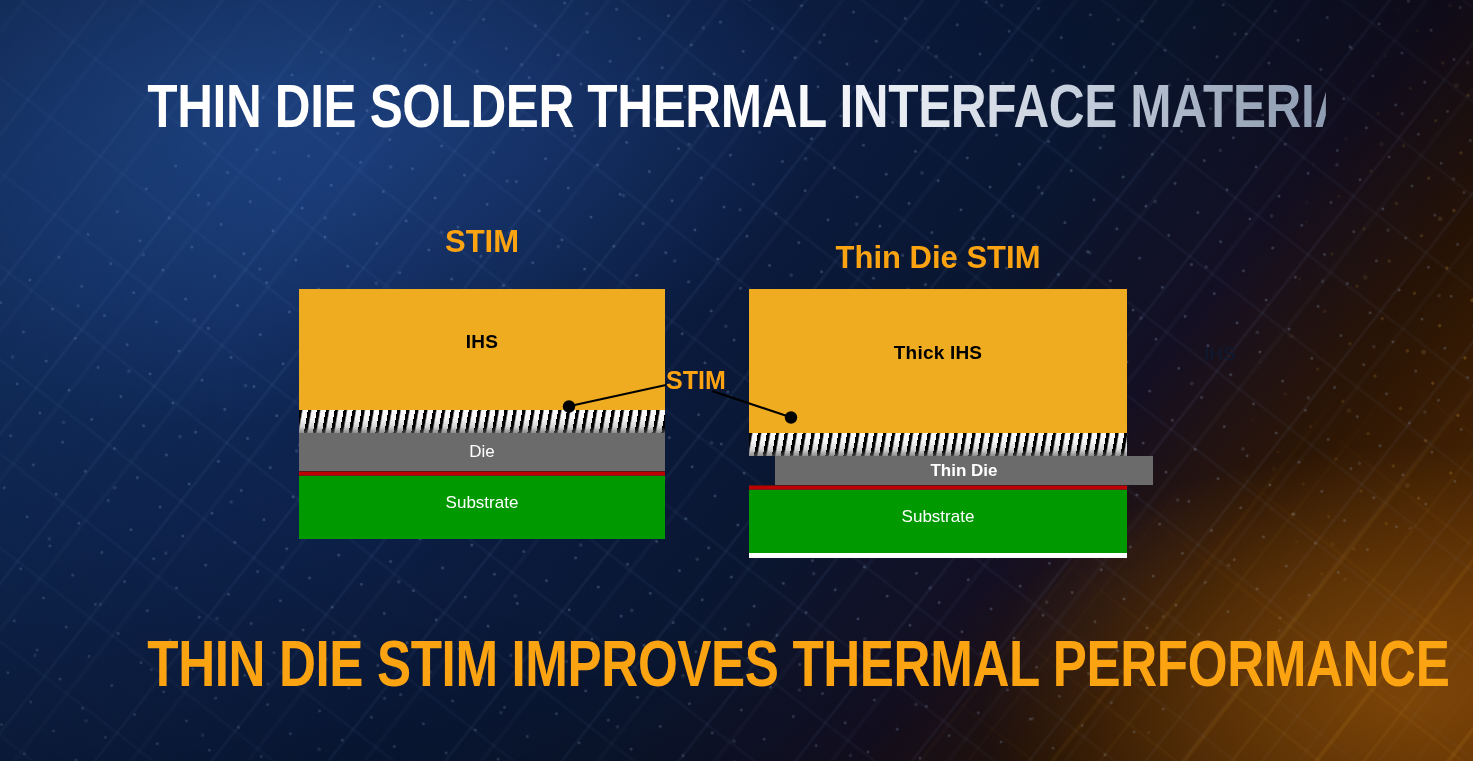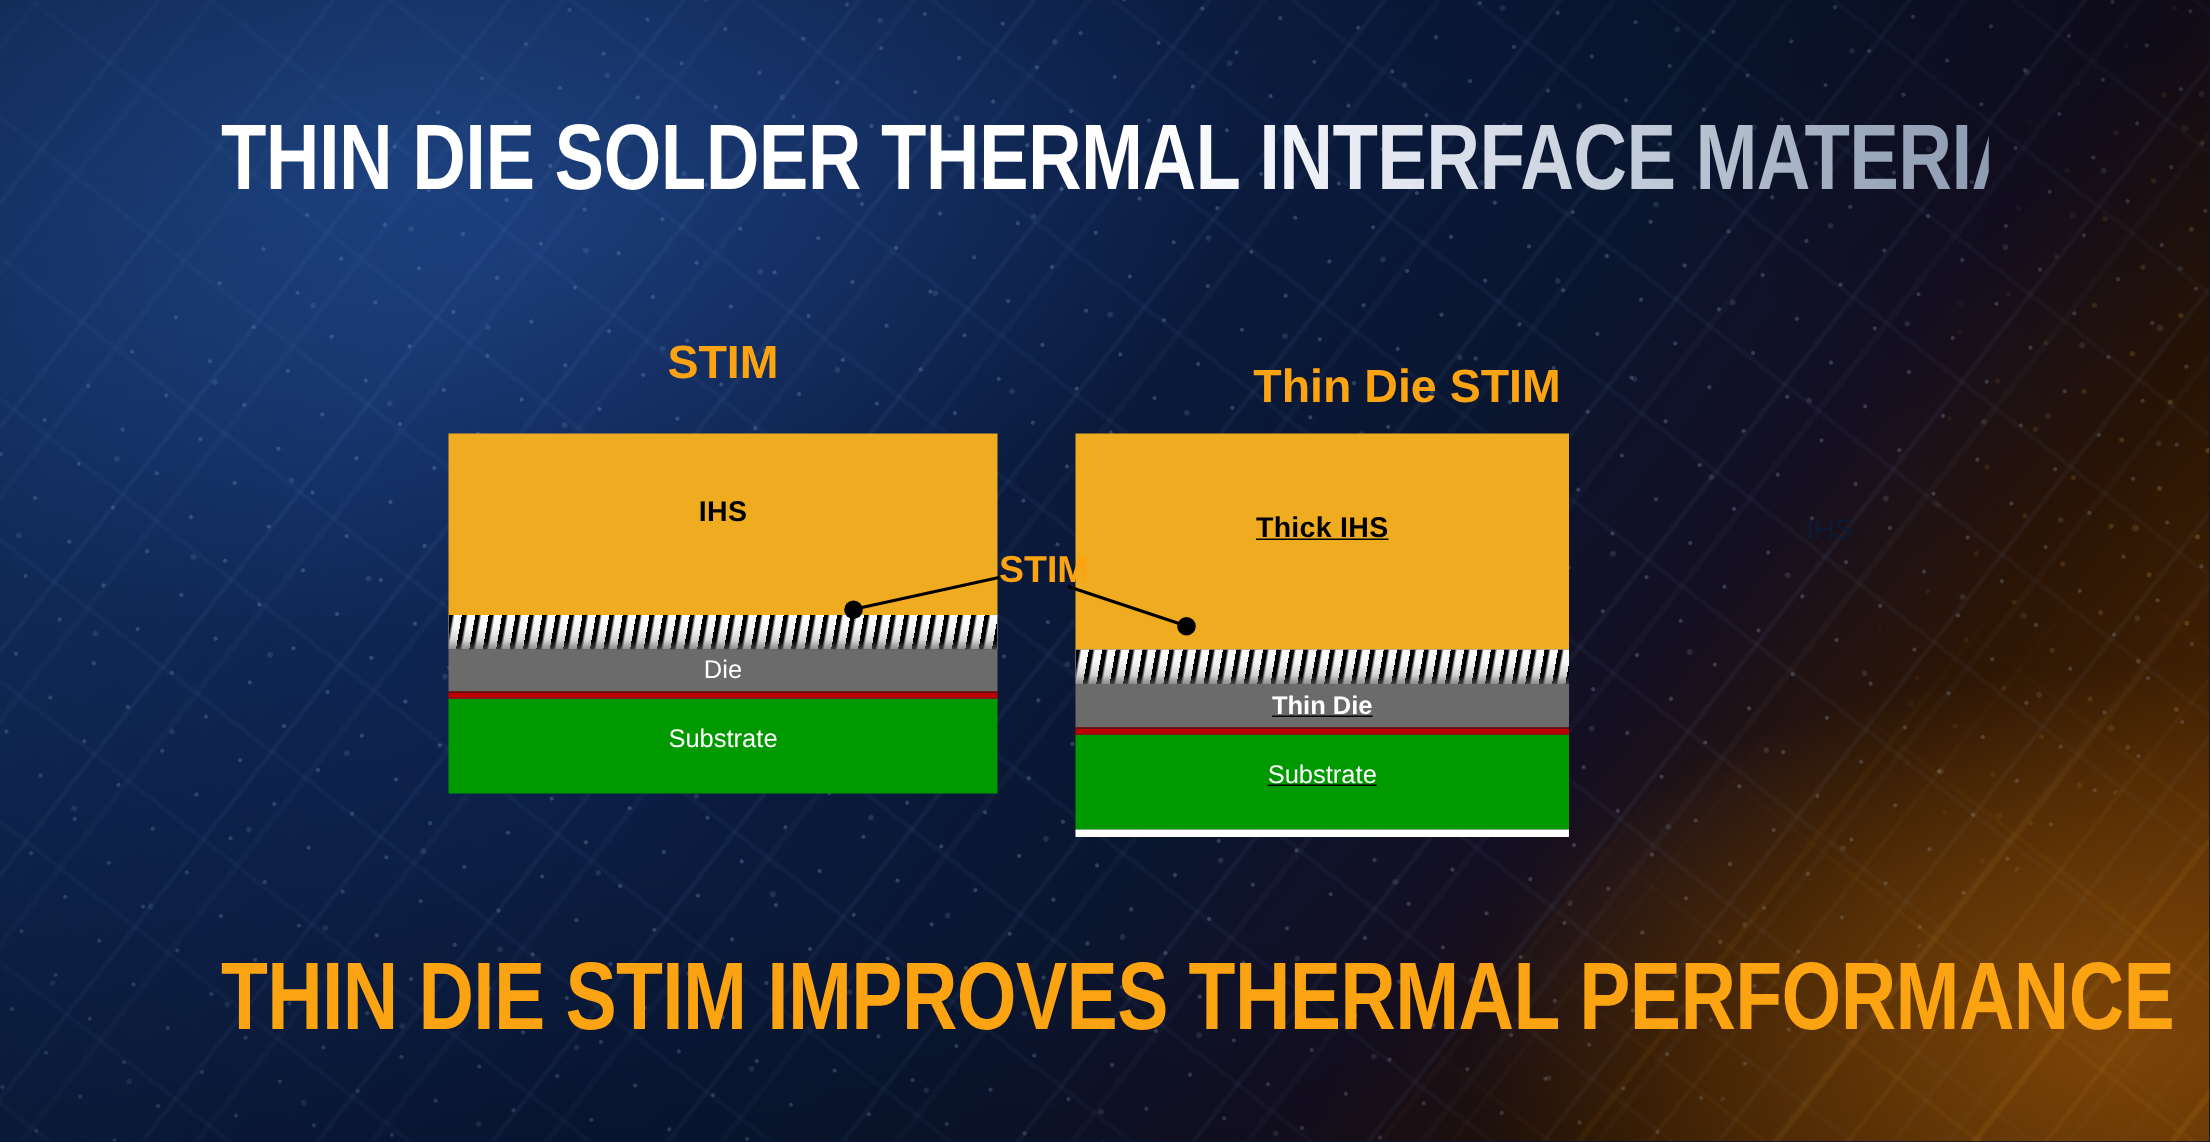--- a/index.html
+++ b/index.html
@@ -153,21 +153,21 @@
     font-size:31px;
     color:#FCA311;
     white-space:nowrap;
   }
   .dia-head.left  { left:299px; width:366px; top:224px; text-align:center; }
   .dia-head.right { left:749px; width:378px; top:224px; text-align:center;margin-top:16px; }
 
   
   .stack { position:absolute; }
   .stack.left  { left:299px; top:289px; width:366px; height:251px; }
-  .stack.right { left:717px; top:289px; width:329px; height:249px;text-decoration:underline; }
+  .stack.right { left:749px; top:289px; width:378px; height:249px; }
 
   .layer { position:relative; width:100%; overflow:hidden; }
 
   .layer-ihs {
     background:#F0AC20;
     color:#000000;
     font-weight:700;
     display:flex; align-items:center; justify-content:center;
   }
   .layer-ihs .lbl { font-size:19px; letter-spacing:0.2px; }
@@ -197,23 +197,23 @@
     content:"";
     position:absolute; left:0; right:0; bottom:0; height:6px;
     background:linear-gradient(180deg, rgba(120,120,120,0.0), rgba(120,120,120,0.55));
   }
 
   .layer-die {
     background:#6B6B6B;
     color:#ffffff;
     display:flex; align-items:center; justify-content:center;
   }
-  .left  .layer-die { height:28px; }
+  .left  .layer-die { height:38px; }
   .left  .layer-die .lbl { font-size:17px; font-weight:400; }
-  .right .layer-die { height:29px; }
+  .right .layer-die { height:29px;margin-left:26px; }
   .right .layer-die .lbl { font-size:17px; font-weight:700; }
 
   .layer-red {
     height:5px;
     background:#C00000;
     border-top:1px solid #5d1414;
     border-bottom:1px solid #7a1a1a;
   }
 
   .layer-sub {

